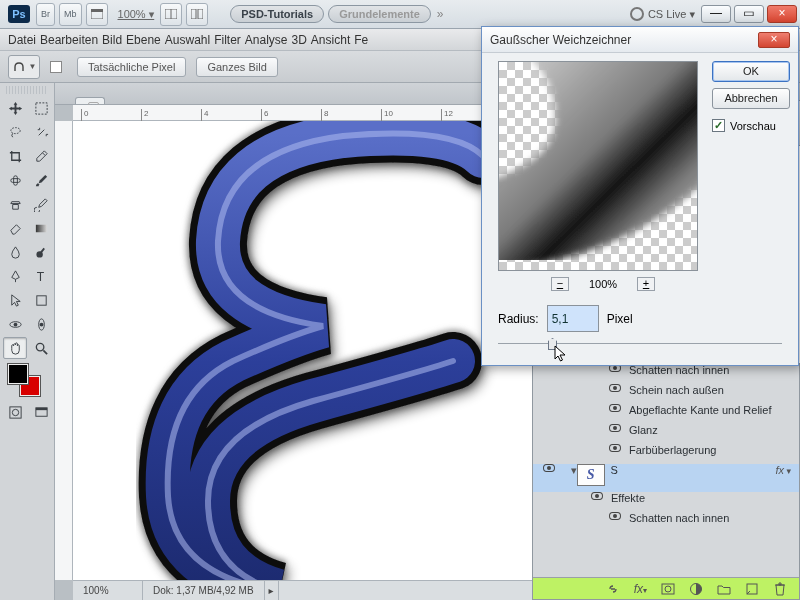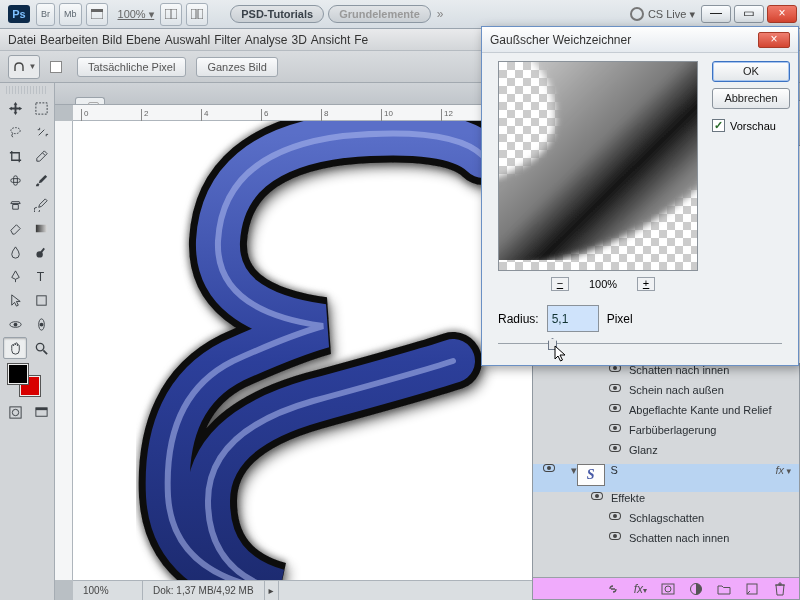--- a/index.html
+++ b/index.html
@@ -59,21 +59,21 @@
 #layers { position: absolute; right: 0; top: 363px; width: 268px; height: 237px; background: #d5d8db; border: 1px solid #9098a0; font-size: 11px; }
 .layer-row { display: flex; align-items: flex-start; height: 20px; padding-left: 30px; color: #2a2f34; }
 .layer-row.lvl1 { padding-left: 58px; }
 .layer-row.lvl2 { padding-left: 76px; }
 .eye { width: 12px; height: 8px; border: 1.5px solid #444; border-radius: 60%/100%; margin-right: 8px; position: relative; }
 .eye::after { content: ""; position: absolute; left: 3px; top: 1px; width: 4px; height: 4px; background: #444; border-radius: 50%; }
 .layer-row.sel { background: #b9d4f2; }
 .thumb { width: 28px; height: 22px; background: #fdfdfd; border: 1px solid #777; margin-right: 6px; font: italic bold 14px/20px Georgia; color: #4659a6; text-align: center; }
 .fx { margin-left: auto; margin-right: 8px; font-style: italic; color: #555; font-size: 11px; }
 .fx::after { content: " ▾"; font-size: 9px; color: #555; font-style: normal; }
-#layers-footer { position: absolute; bottom: 0; left: 0; right: 0; height: 22px; background: #f0abfc; border-top: 1px solid #9aa0a7; display: flex; align-items: center; justify-content: flex-end; gap: 14px; padding-right: 12px; color: #555; }
+#layers-footer { position: absolute; bottom: 0; left: 0; right: 0; height: 22px; background: #bef264; border-top: 1px solid #9aa0a7; display: flex; align-items: center; justify-content: flex-end; gap: 14px; padding-right: 12px; color: #555; }
 #layers-footer svg { width: 14px; height: 14px; display: block; }
 
 
 .side-toggle { position: absolute; right: 0; width: 22px; height: 46px; background: linear-gradient(#dddfe2,#c9cdd1); border: 1px solid #979ea5; border-right: none; border-radius: 4px 0 0 4px; display: flex; align-items: center; justify-content: center; }
 
 
 #dialog { position: absolute; left: 481px; top: 26px; width: 318px; height: 340px; background: #eef1f3; border: 1px solid #6a90c4; box-shadow: 3px 3px 10px rgba(0,0,0,.35); }
 #dlg-title { height: 26px; background: linear-gradient(#fefefe,#e5eaef); border-bottom: 1px solid #c5ccd3; display: flex; align-items: center; padding: 0 8px; font-size: 12px; color: #333; gap: 40px; }
 #dlg-title .x { margin-left: auto; width: 32px; height: 16px; background: linear-gradient(#ef7f70,#d34531); border: 1px solid #a83a28; border-radius: 2px; color: #fff; text-align: center; font: 12px/13px Arial; }
 .dlg-body { padding: 8px 8px 0 16px; display: flex; }
@@ -363,41 +363,37 @@
   <div class="layer-row lvl2">
       <span class="eye"></span>
       <span>Schein nach außen</span>
     </div>
   <div class="layer-row lvl2">
       <span class="eye"></span>
       <span>Abgeflachte Kante und Relief</span>
     </div>
   <div class="layer-row lvl2">
       <span class="eye"></span>
+      <span>Glanz</span>
+    </div>
+  <div class="layer-row lvl2">
+      <span class="eye"></span>
       <span>Farbüberlagerung</span>
-    </div>
-  <div class="layer-row lvl2">
-      <span class="eye"></span>
-      <span>Glanz</span>
     </div>
   <div class="layer-row sel" style="height:28px;padding-left:10px">
     <span class="eye"></span>
     <span style="width:8px"></span>
       <span style="color:#555">▾</span>
     <div class="thumb">S</div>
     <span>S</span>
     <span class="fx">fx</span>
   </div>
   <div class="layer-row lvl1">
       <span class="eye"></span>
       <span>Effekte</span>
-    </div>
-  <div class="layer-row lvl2">
-      <span class="eye"></span>
-      <span>Schlagschatten</span>
     </div>
   <div class="layer-row lvl2">
       <span class="eye"></span>
       <span>Schatten nach innen</span>
     </div>
   <div id="layers-footer">
     <span>
         <svg viewBox="0 0 14 14">
           <path d="M4 7a3 3 0 013-3h0M10 7a3 3 0 01-3 3h0M5 7h4" stroke="#555" fill="none" stroke-width="1.3"></path>
         </svg>

